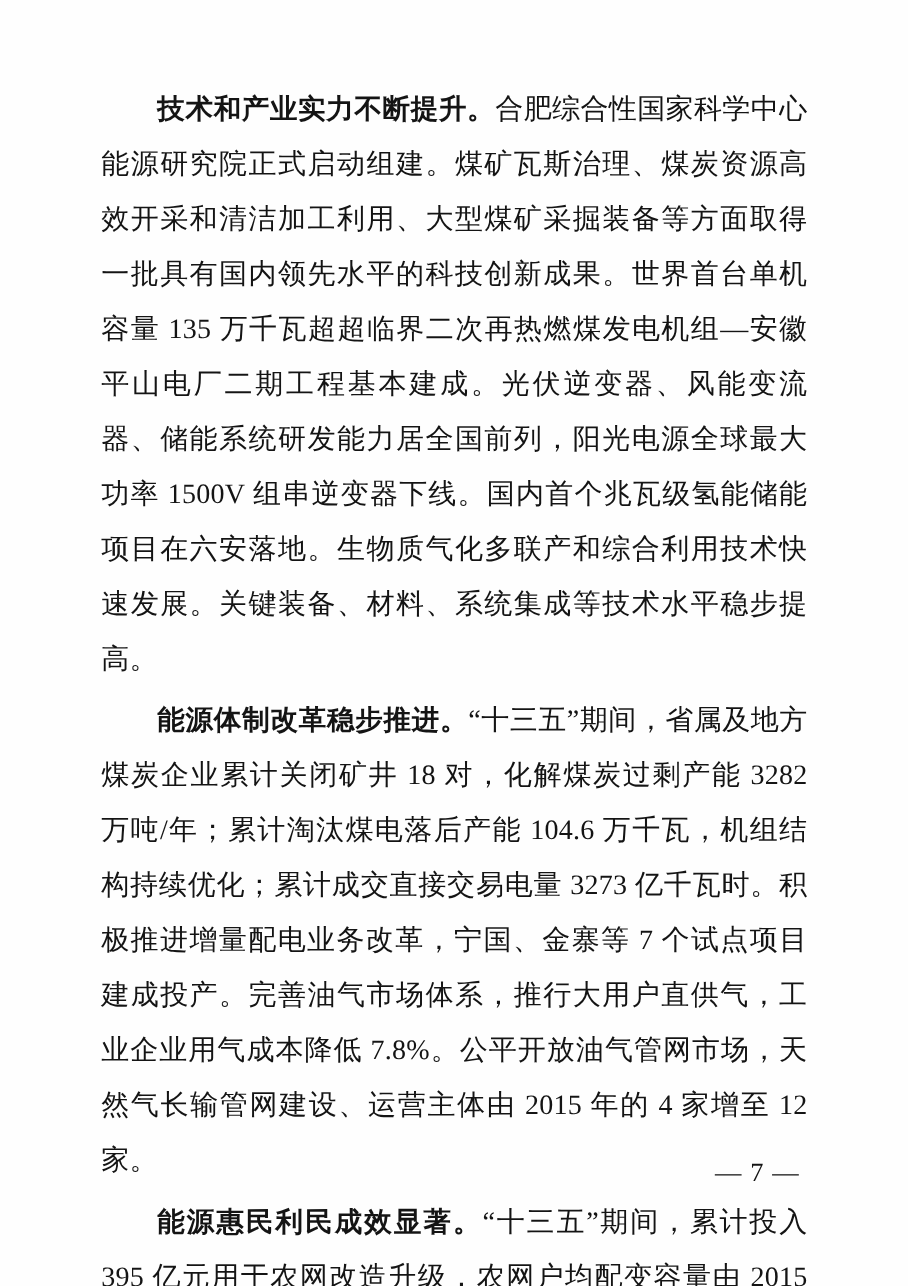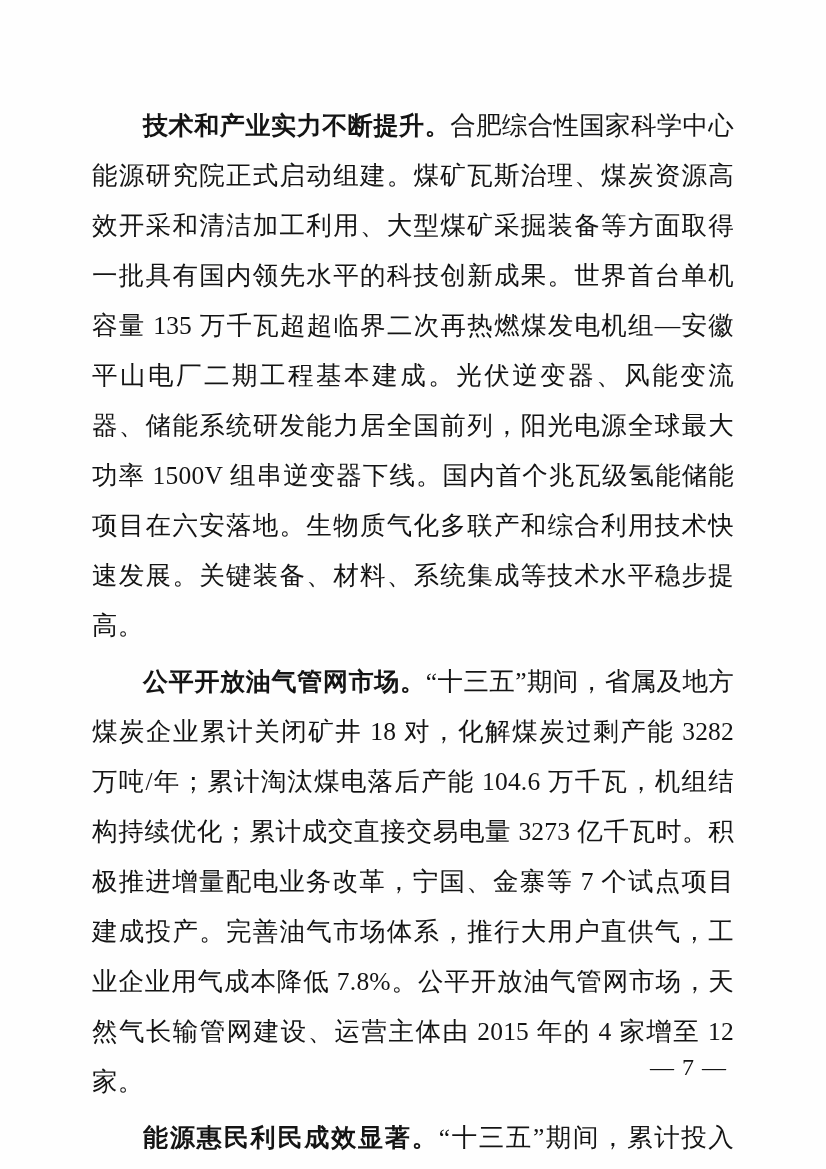--- a/index.html
+++ b/index.html
@@ -12,21 +12,21 @@
     background: #ffffff;
     font-family: "Liberation Serif", "DejaVu Serif", serif;
     color: #101010;
     overflow: hidden;
   }
   .page {
     position: relative;
     width: 826px;
     height: 1169px;
     box-sizing: border-box;
-    padding: 101px 92px 0 92px;
+    padding: 74px 92px 0 92px;
     background: #fefefe;
   }
   .doc-body {
     font-size: 25.5px;
     line-height: 50px;
     text-align: justify;
     text-justify: inter-ideograph;
     letter-spacing: 0.2px;
     color: #141414;
   }
@@ -62,21 +62,21 @@
 <body>
 
 <div class="page">
   <div class="doc-body">
 
     <p class="para">
       <span class="lead">技术和产业实力不断提升。</span><span>合肥综合性国家科学中心能源研究院正式启动组建。煤矿瓦斯治理、煤炭资源高效开采和清洁加工利用、大型煤矿采掘装备等方面取得一批具有国内领先水平的科技创新成果。世界首台单机容量 135 万千瓦超超临界二次再热燃煤发电机组—安徽平山电厂二期工程基本建成。光伏逆变器、风能变流器、储能系统研发能力居全国前列，阳光电源全球最大功率 1500V 组串逆变器下线。国内首个兆瓦级氢能储能项目在六安落地。生物质气化多联产和综合利用技术快速发展。关键装备、材料、系统集成等技术水平稳步提高。</span>
     </p>
 
     <p class="para">
-      <span class="lead">公平开放油气管网市场。</span><span>“十三五”期间，省属及地方煤炭企业累计关闭矿井 18 对，化解煤炭过剩产能 3282 万吨/年；累计淘汰煤电落后产能 104.6 万千瓦，机组结构持续优化；累计成交直接交易电量 3273 亿千瓦时。积极推进增量配电业务改革，宁国、金寨等 7 个试点项目建成投产。完善油气市场体系，推行大用户直供气，工业企业用气成本降低 7.8%。公平开放油气管网市场，天然气长输管网建设、运营主体由 2015 年的 4 家增至 12 家。</span>
+      <span class="lead">能源体制改革稳步推进。</span><span>“十三五”期间，省属及地方煤炭企业累计关闭矿井 18 对，化解煤炭过剩产能 3282 万吨/年；累计淘汰煤电落后产能 104.6 万千瓦，机组结构持续优化；累计成交直接交易电量 3273 亿千瓦时。积极推进增量配电业务改革，宁国、金寨等 7 个试点项目建成投产。完善油气市场体系，推行大用户直供气，工业企业用气成本降低 7.8%。公平开放油气管网市场，天然气长输管网建设、运营主体由 2015 年的 4 家增至 12 家。</span>
     </p>
 
     <p class="para">
       <span class="lead">能源惠民利民成效显著。</span><span>“十三五”期间，累计投入 395 亿元用于农网改造升级，农网户均配变容量由 2015 年的 1.5 千伏安提高到 2.7 千伏安，居中部省份第一。全面完成 6 个水电供区电网移交改造，惠及 50 多万群众。首创光伏扶贫工程模式，建</span>
     </p>
 
   </div>
 
   <div class="page-number">
     <span class="dash">—</span><span>7</span><span class="dash">—</span>

